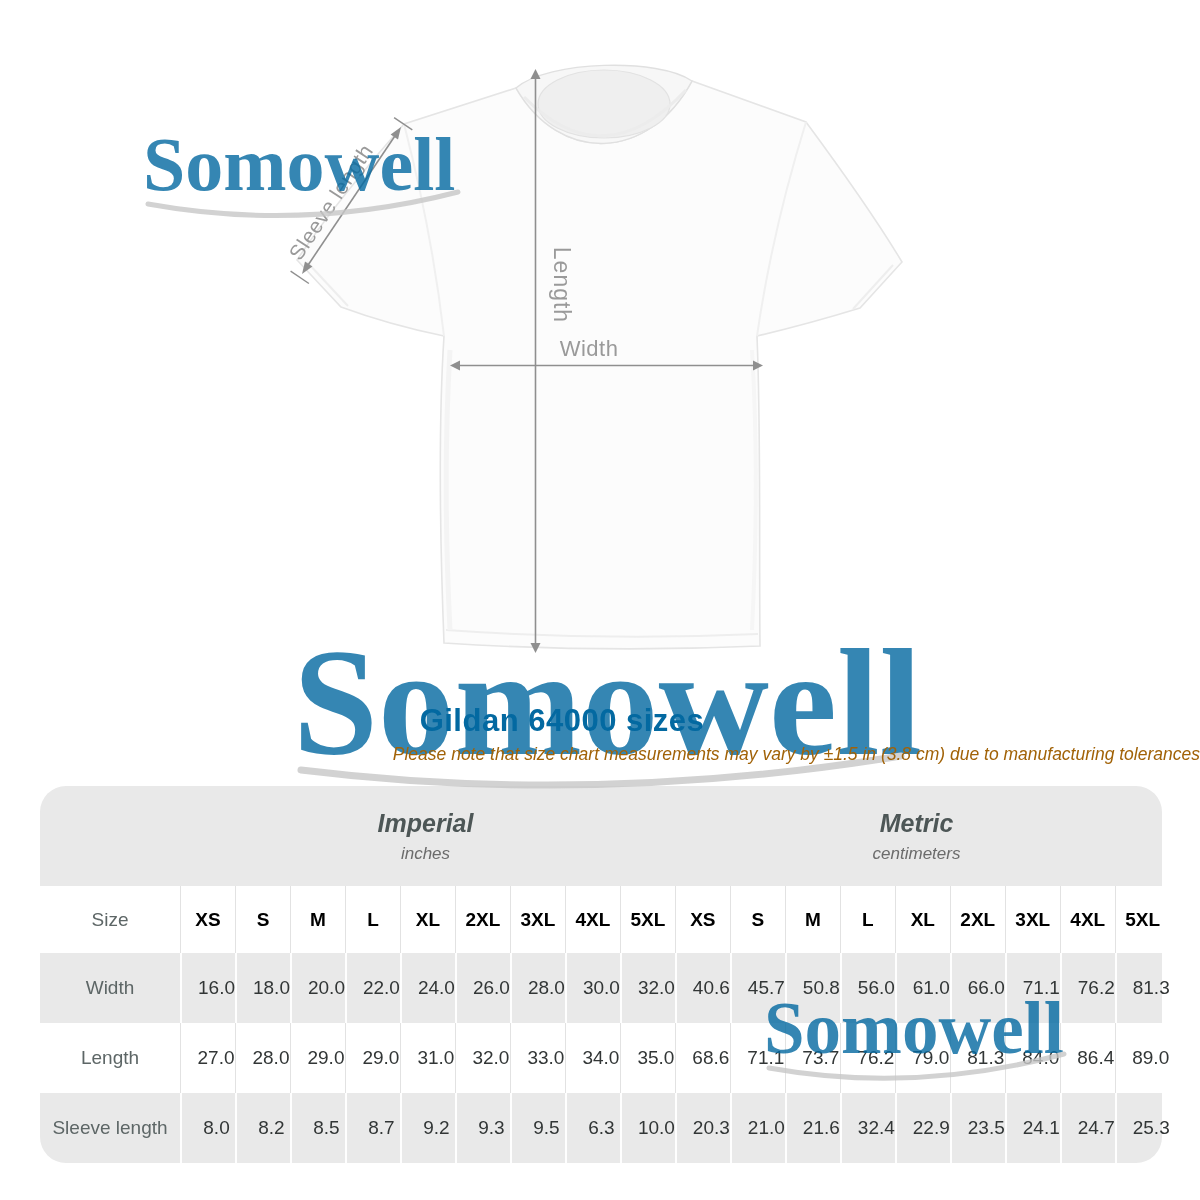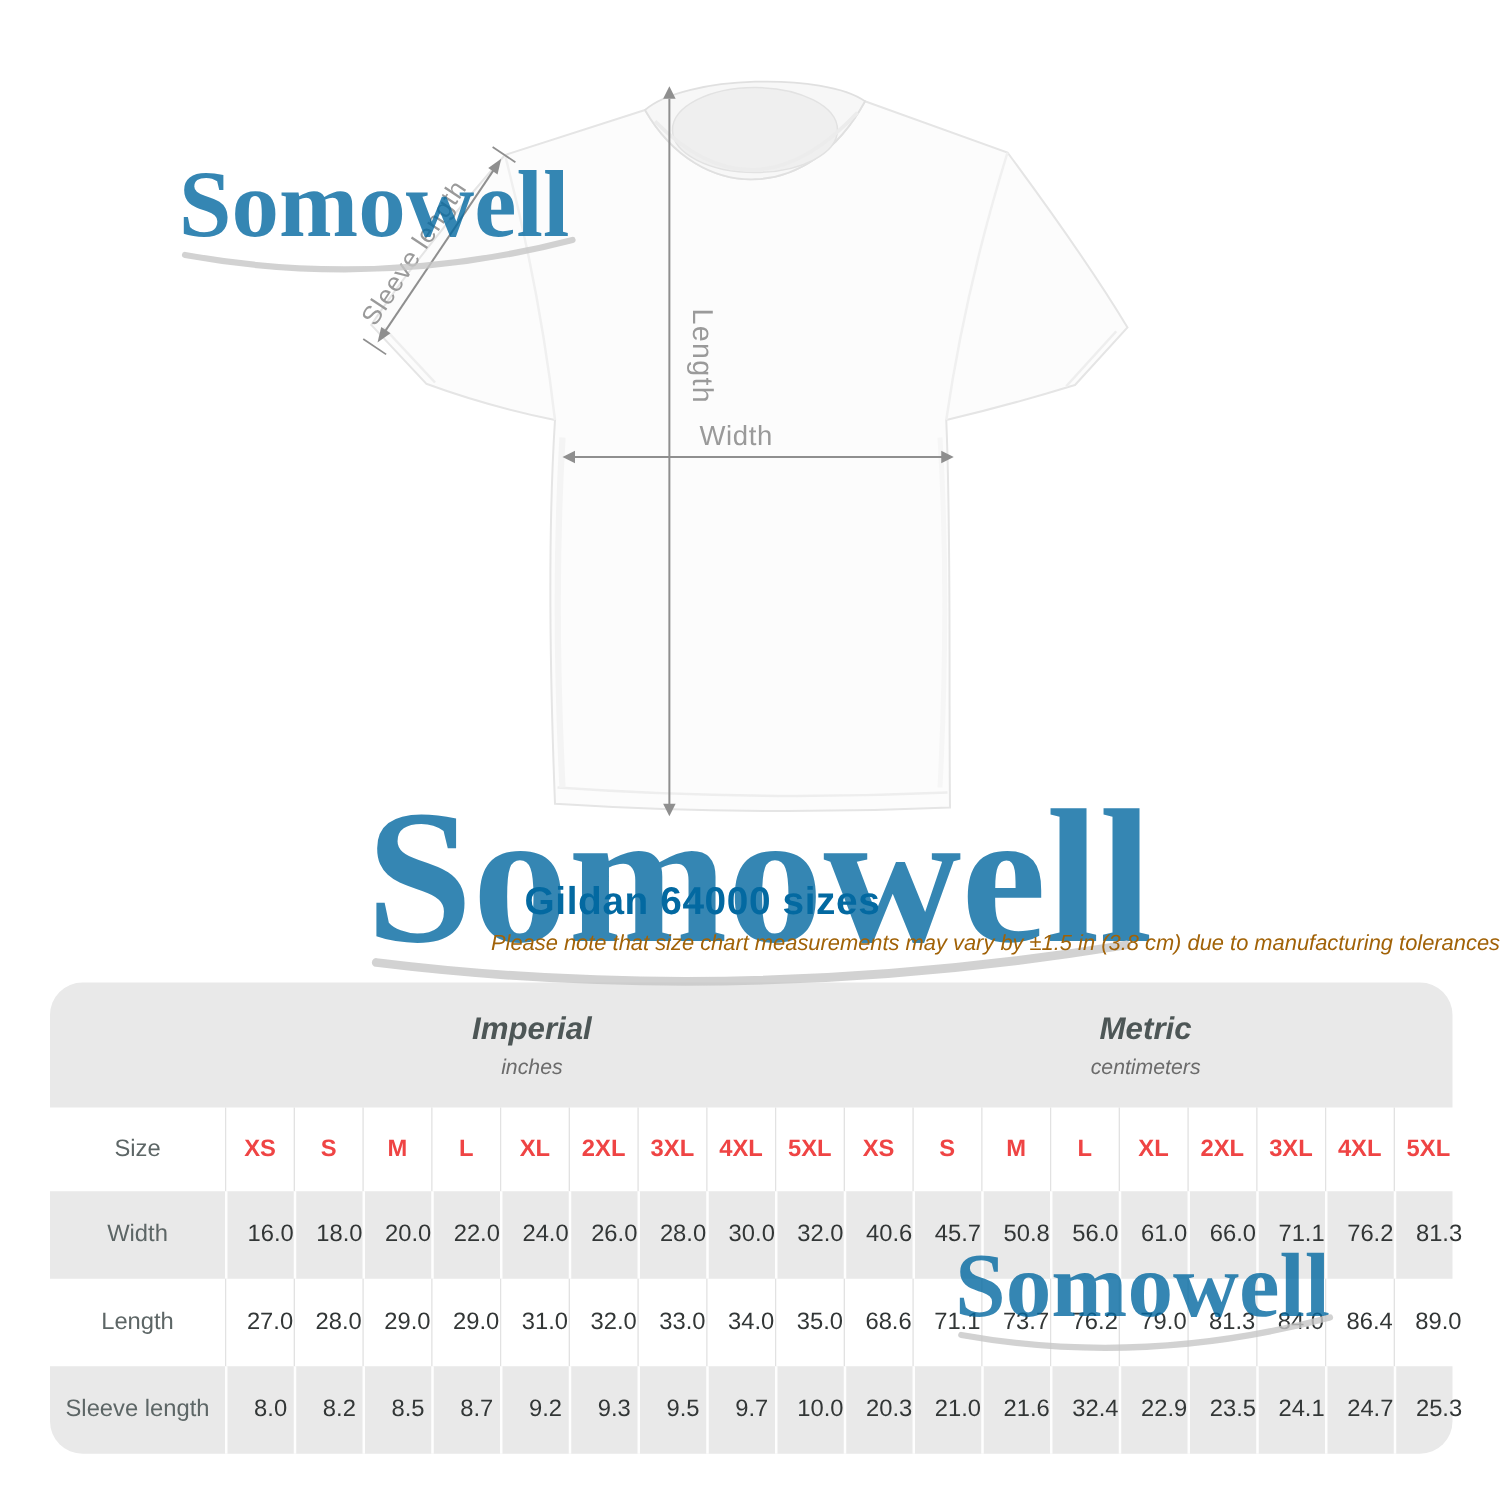--- a/index.html
+++ b/index.html
@@ -39,21 +39,21 @@
   .size-grid{
     display:grid;grid-template-columns:140px repeat(18,1fr);
     grid-template-rows:67px 70px 70px 70px;width:100%;
   }
   .cell{display:flex;align-items:center;justify-content:center;font-size:19px;}
   .cell.rw{background:#ffffff;}
   .cell.rg{background:transparent;}
   .cell.data.rw{border-left:1px solid #e2e2e2;}
   .cell.data.rg{border-left:2px solid rgba(255,255,255,.95);}
   .cell.lab{font-weight:normal;color:#5d6666;}
-  .cell.hdr{font-weight:bold;color:#ef4444;}
+  .cell.hdr{font-weight:bold;color:#000000;}
   .cell.num{color:#323636;padding-left:16px;}
 </style>
 </head>
 <body>
 
 <div class="stage">
 
   <svg class="shirt-svg" width="1200" height="780" viewBox="0 0 1200 780">
 
     <g>
@@ -200,21 +200,21 @@
         <div class="cell rw data num">86.4</div>
         <div class="cell rw data num">89.0</div>
         <div class="cell rg lab">Sleeve length</div>
         <div class="cell rg data num">8.0</div>
         <div class="cell rg data num">8.2</div>
         <div class="cell rg data num">8.5</div>
         <div class="cell rg data num">8.7</div>
         <div class="cell rg data num">9.2</div>
         <div class="cell rg data num">9.3</div>
         <div class="cell rg data num">9.5</div>
-        <div class="cell rg data num">9.7</div>
+        <div class="cell rg data num">6.3</div>
         <div class="cell rg data num">10.0</div>
         <div class="cell rg data num">20.3</div>
         <div class="cell rg data num">21.0</div>
         <div class="cell rg data num">21.6</div>
         <div class="cell rg data num">32.4</div>
         <div class="cell rg data num">22.9</div>
         <div class="cell rg data num">23.5</div>
         <div class="cell rg data num">24.1</div>
         <div class="cell rg data num">24.7</div>
         <div class="cell rg data num">25.3</div>

